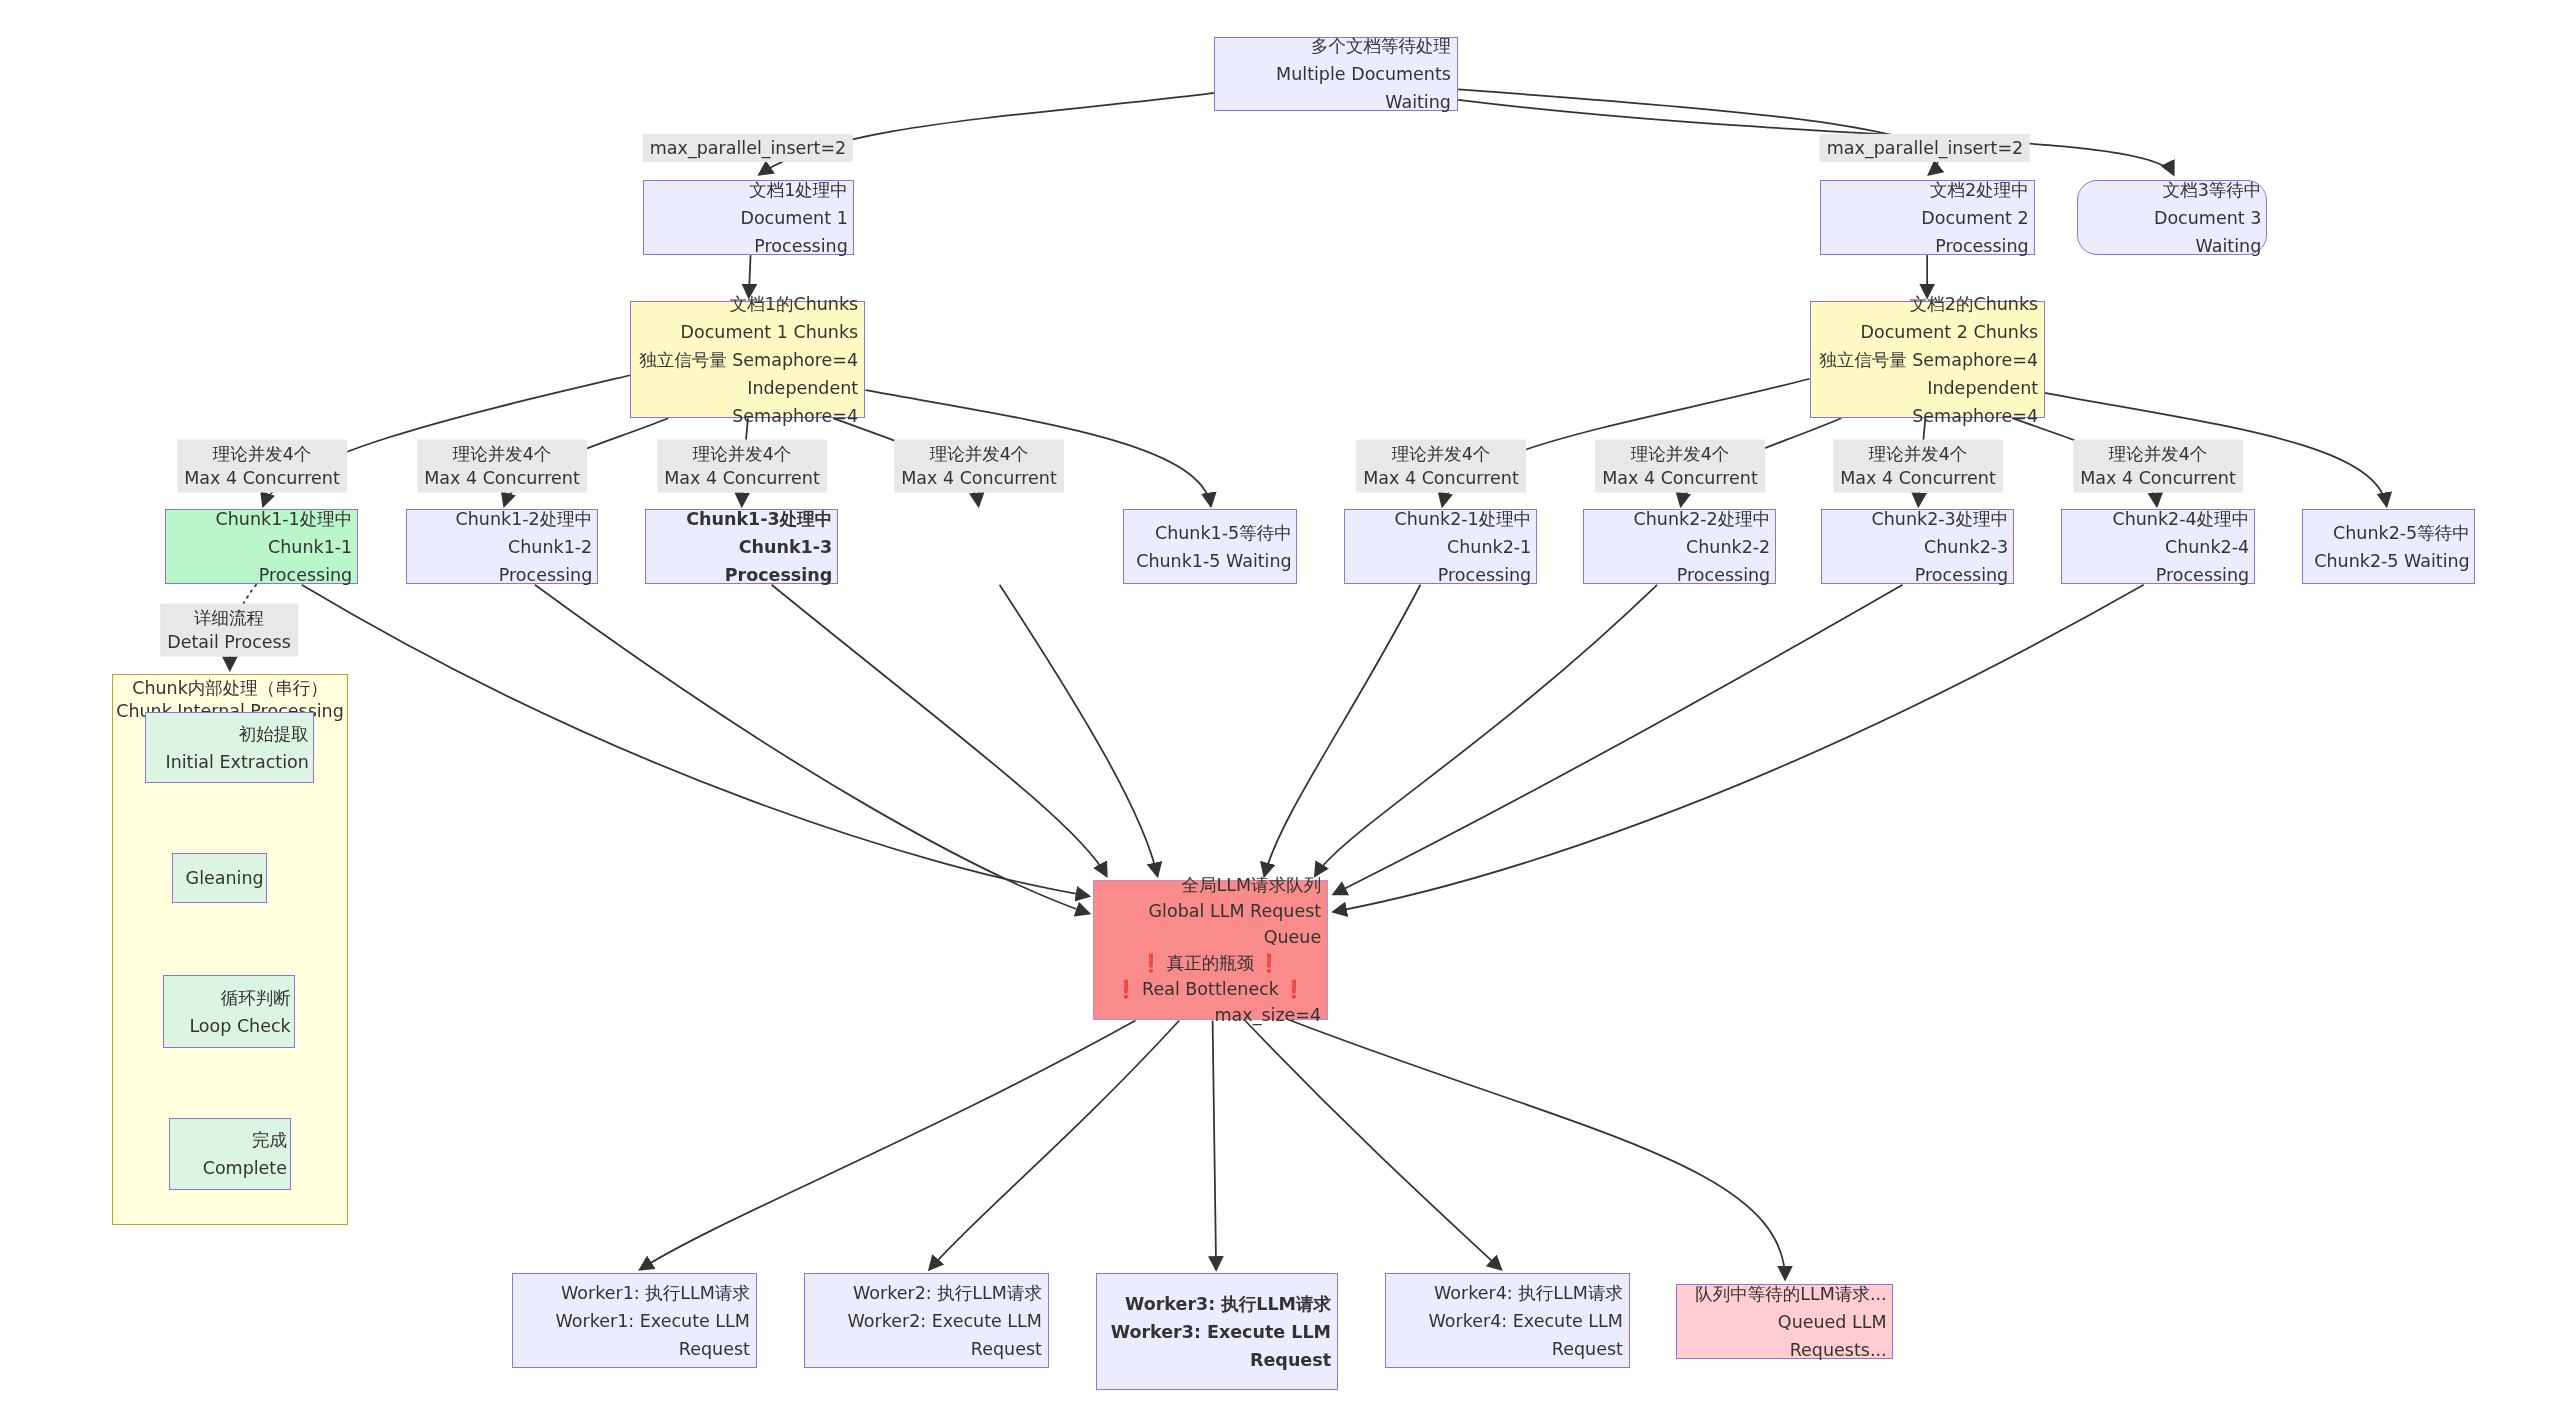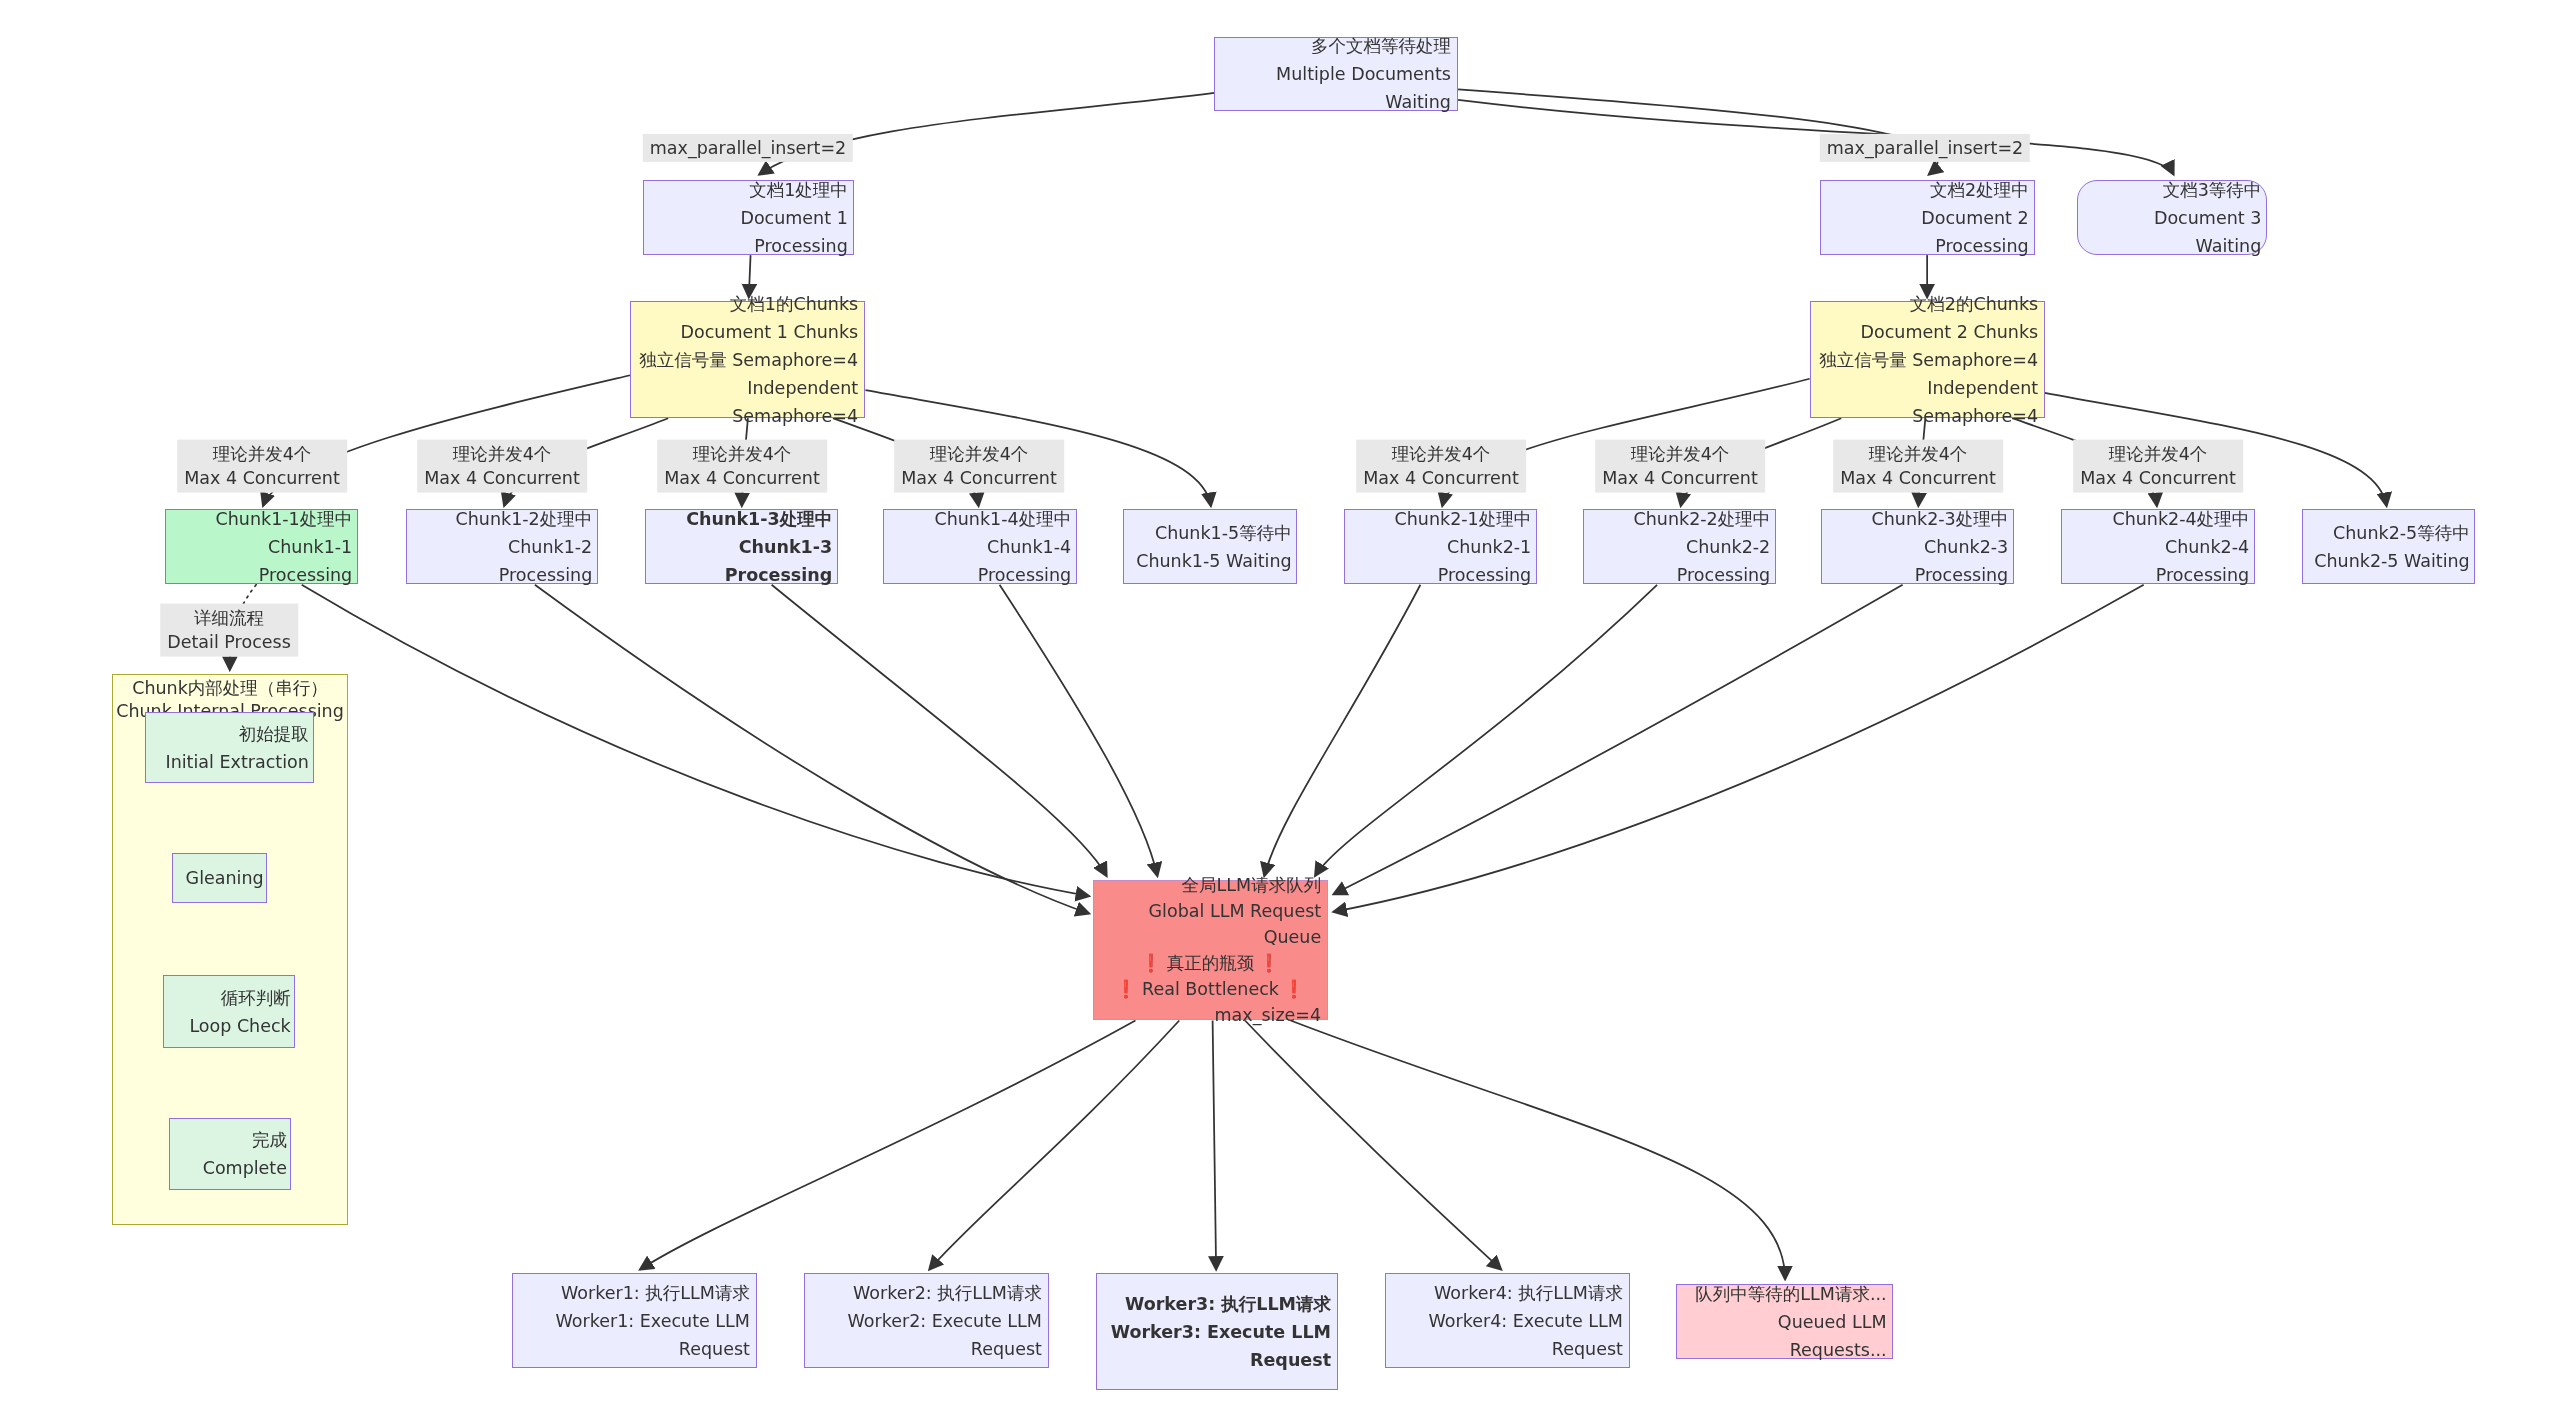--- a/index.html
+++ b/index.html
@@ -119,24 +119,20 @@
     <div class="ln">Chunk1-1 Processing</div>
   </div>
   <div class="node" style="left:406px;top:509px;width:192px;height:75px;">
     <div class="ln">Chunk1-2处理中</div>
     <div class="ln">Chunk1-2 Processing</div>
   </div>
   <div class="node" style="left:645px;top:509px;width:193px;height:75px;font-weight:bold;">
     <div class="ln">Chunk1-3处理中</div>
     <div class="ln">Chunk1-3 Processing</div>
   </div>
-  <div class="node" style="left:883px;top:509px;width:194px;height:75px;">
-    <div class="ln">Chunk1-4处理中</div>
-    <div class="ln">Chunk1-4 Processing</div>
-  </div>
   <div class="node" style="left:1123px;top:509px;width:174px;height:75px;">
     <div class="ln">Chunk1-5等待中</div>
     <div class="ln">Chunk1-5 Waiting</div>
   </div>
   <div class="node" style="left:1344px;top:509px;width:193px;height:75px;">
     <div class="ln">Chunk2-1处理中</div>
     <div class="ln">Chunk2-1 Processing</div>
   </div>
   <div class="node" style="left:1583px;top:509px;width:193px;height:75px;">
     <div class="ln">Chunk2-2处理中</div>

